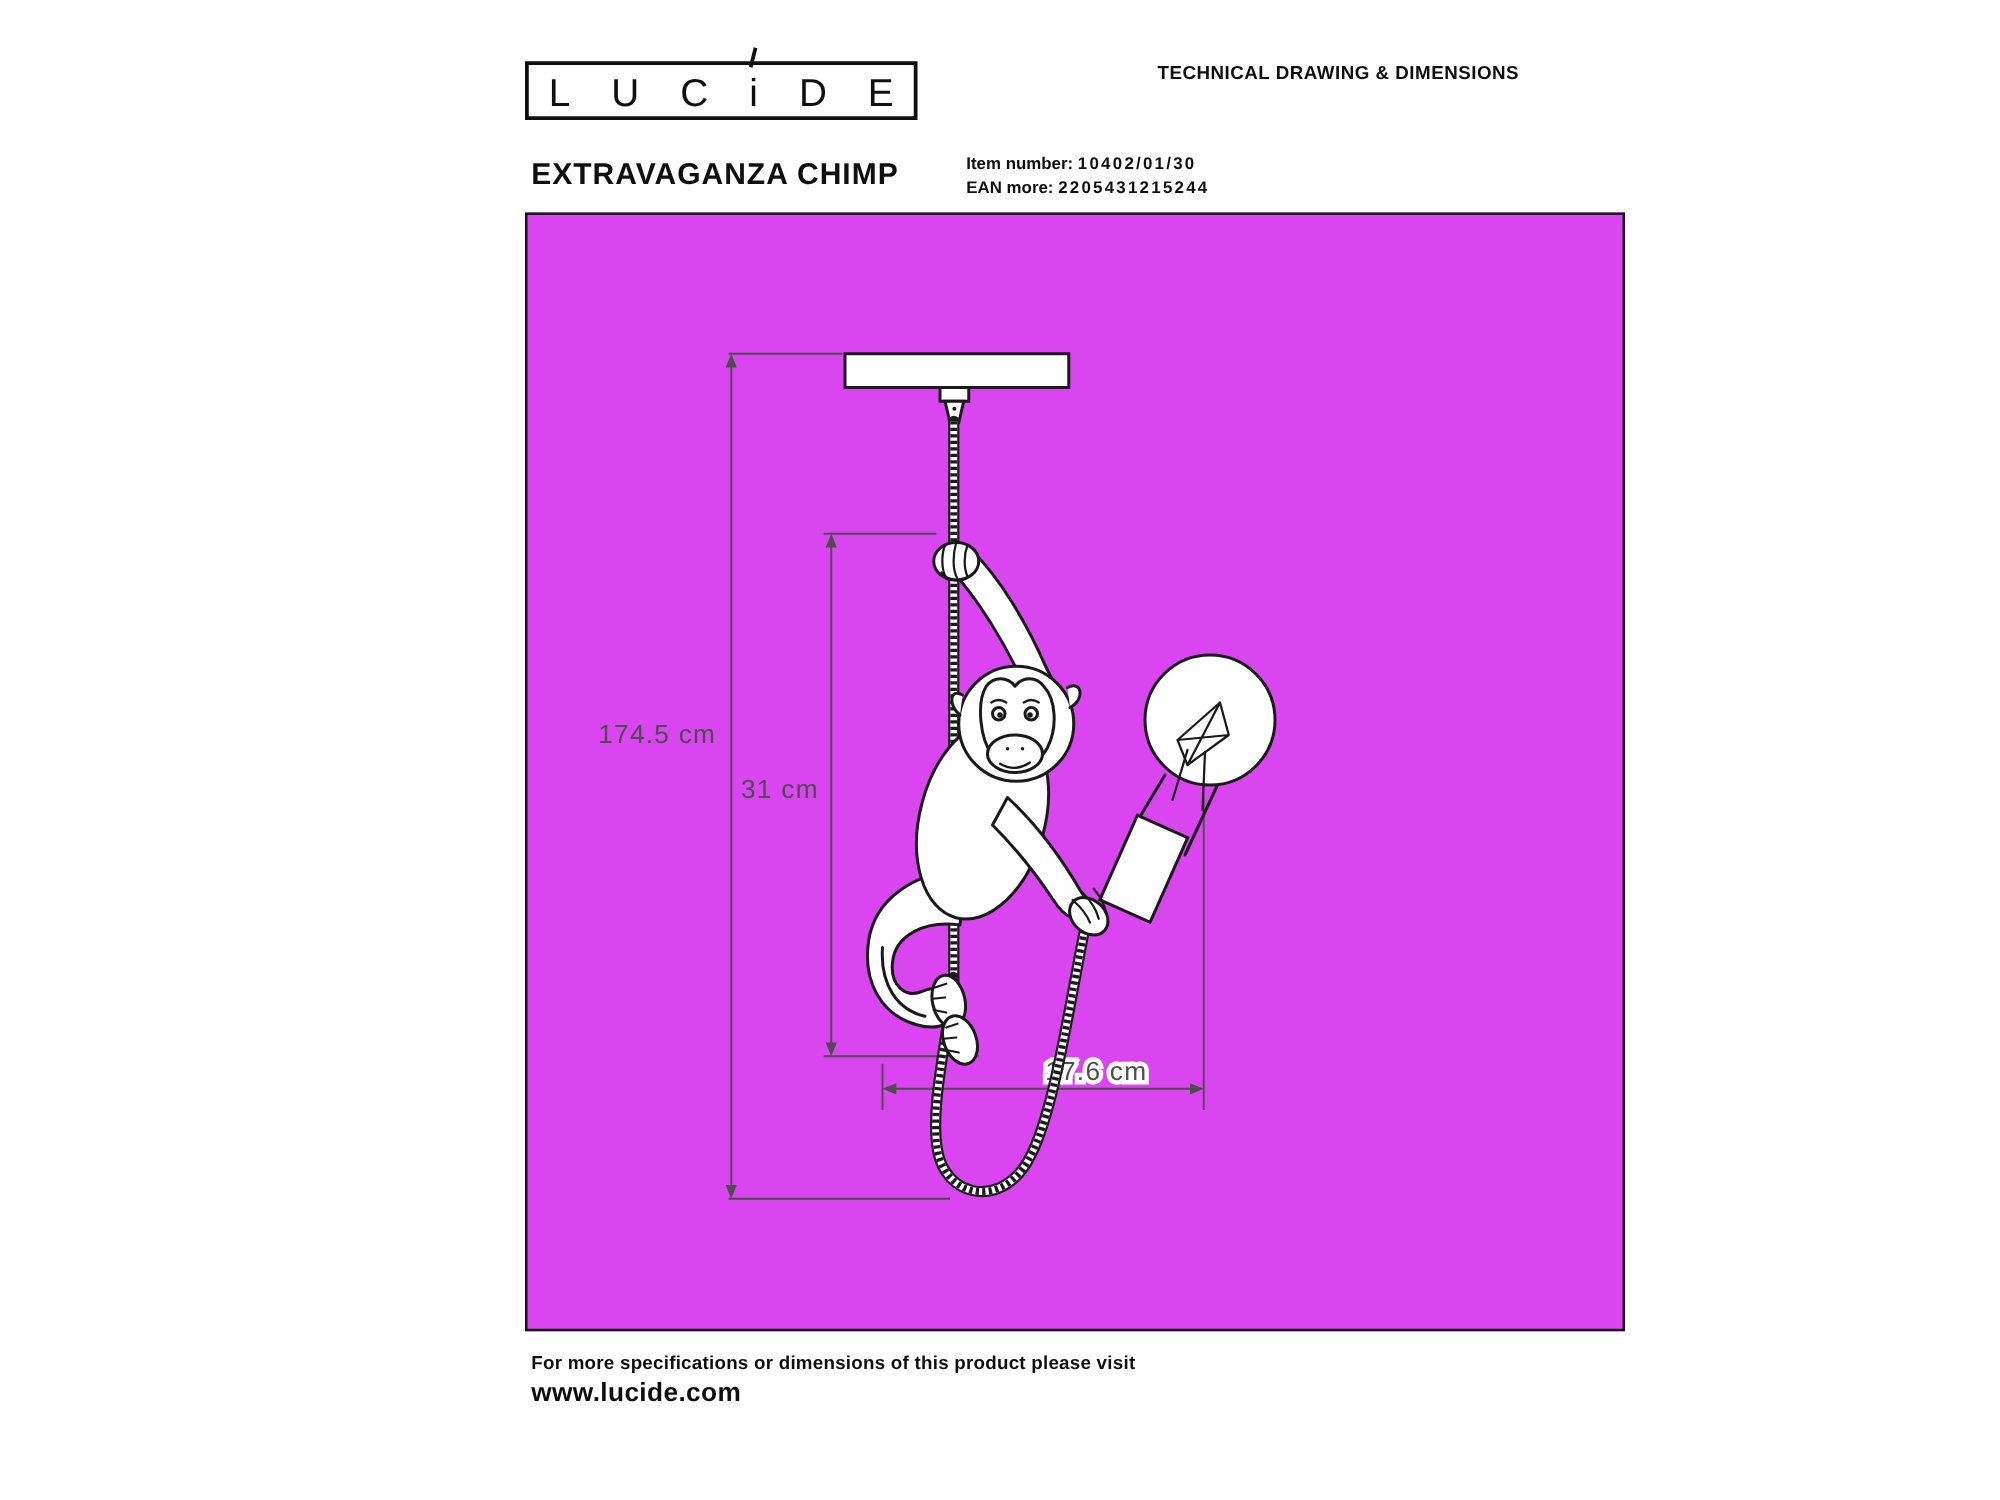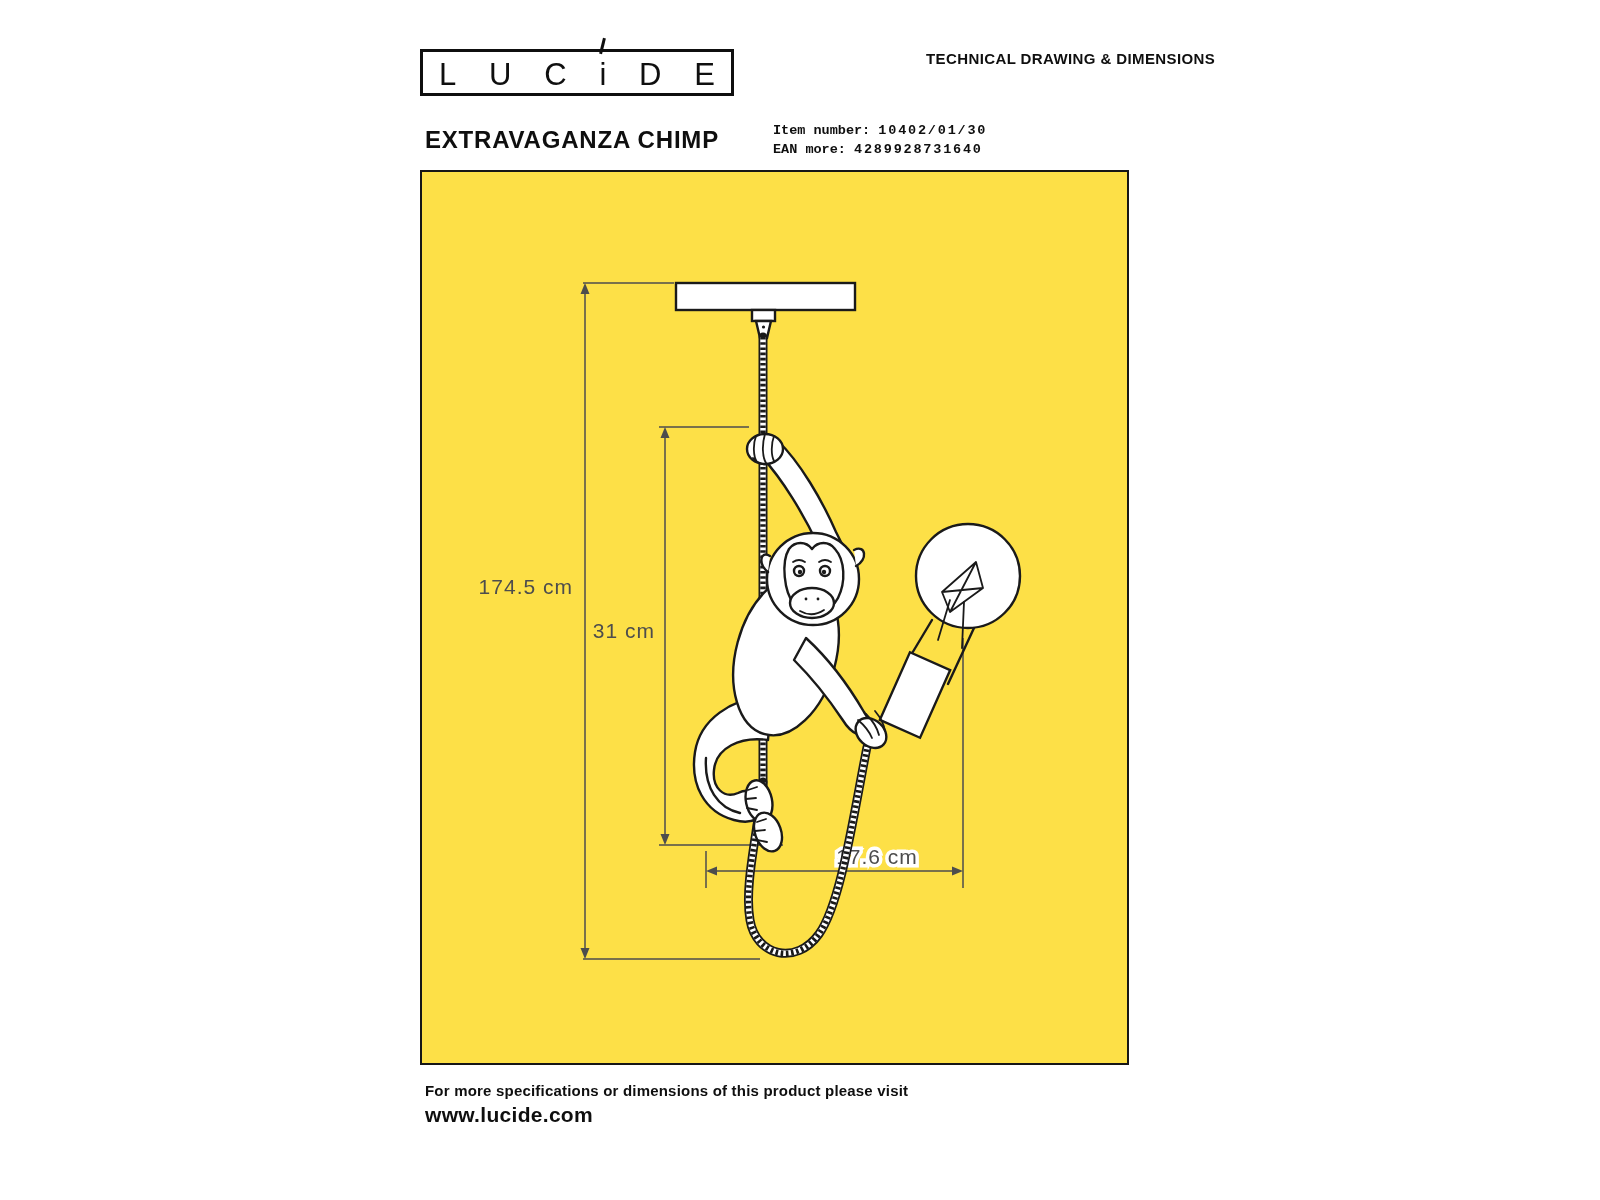--- a/index.html
+++ b/index.html
@@ -21,26 +21,26 @@
   .doc-title {
     position:absolute; left:888px; top:50px; font-size:15px; font-weight:700;
     letter-spacing:0.4px;
     margin-left:38px;
   }
   .product-name {
     position:absolute; left:425px; top:126px; font-size:24px; font-weight:700;
     letter-spacing:0.8px;
     text-align:right;
   }
-  .meta { position:absolute; left:773px; top:121px; font-size:13.5px; line-height:19px;font-family:Liberation Mono, monospace; }
+  .meta { position:absolute; left:773px; top:121px; font-size:13.5px; line-height:19px; }
   .meta-label { font-weight:700; }
   .meta-value { font-weight:700; letter-spacing:1.8px; }
   .frame {
-    position:absolute; left:420px; top:170px; width:709px; height:895px;
-    border:2px solid #161616; background:#fde047;
+    position:absolute; left:420px; top:170px; width:880px; height:895px;
+    border:2px solid #161616; background:#d946ef;
   }
   .frame svg { display:block; }
   .footer-note {
     position:absolute; left:425px; top:1082px; font-size:15px; font-weight:700;
     letter-spacing:0.2px;
   }
   .footer-site {
     position:absolute; left:425px; top:1103px; font-size:21px; font-weight:700;
     letter-spacing:0.3px; cursor:pointer;
   }
@@ -64,21 +64,21 @@
 
   <div class="product-name">EXTRAVAGANZA CHIMP</div>
 
   <div class="meta">
     <div>
       <span class="meta-label">Item number:</span>
       <span class="meta-value">10402/01/30</span>
     </div>
     <div>
       <span class="meta-label">EAN more:</span>
-      <span class="meta-value">4289928731640</span>
+      <span class="meta-value">2205431215244</span>
     </div>
   </div>
 
   <div class="frame">
     <svg width="744" height="891" viewBox="422 172 744 891" xmlns="http://www.w3.org/2000/svg">
 
       <g stroke="#4d4d4d" stroke-width="1.5" fill="none">
         <line x1="583" y1="283" x2="674" y2="283"></line>
         <line x1="583" y1="959" x2="760" y2="959"></line>
         <line x1="585" y1="293" x2="585" y2="949"></line>

